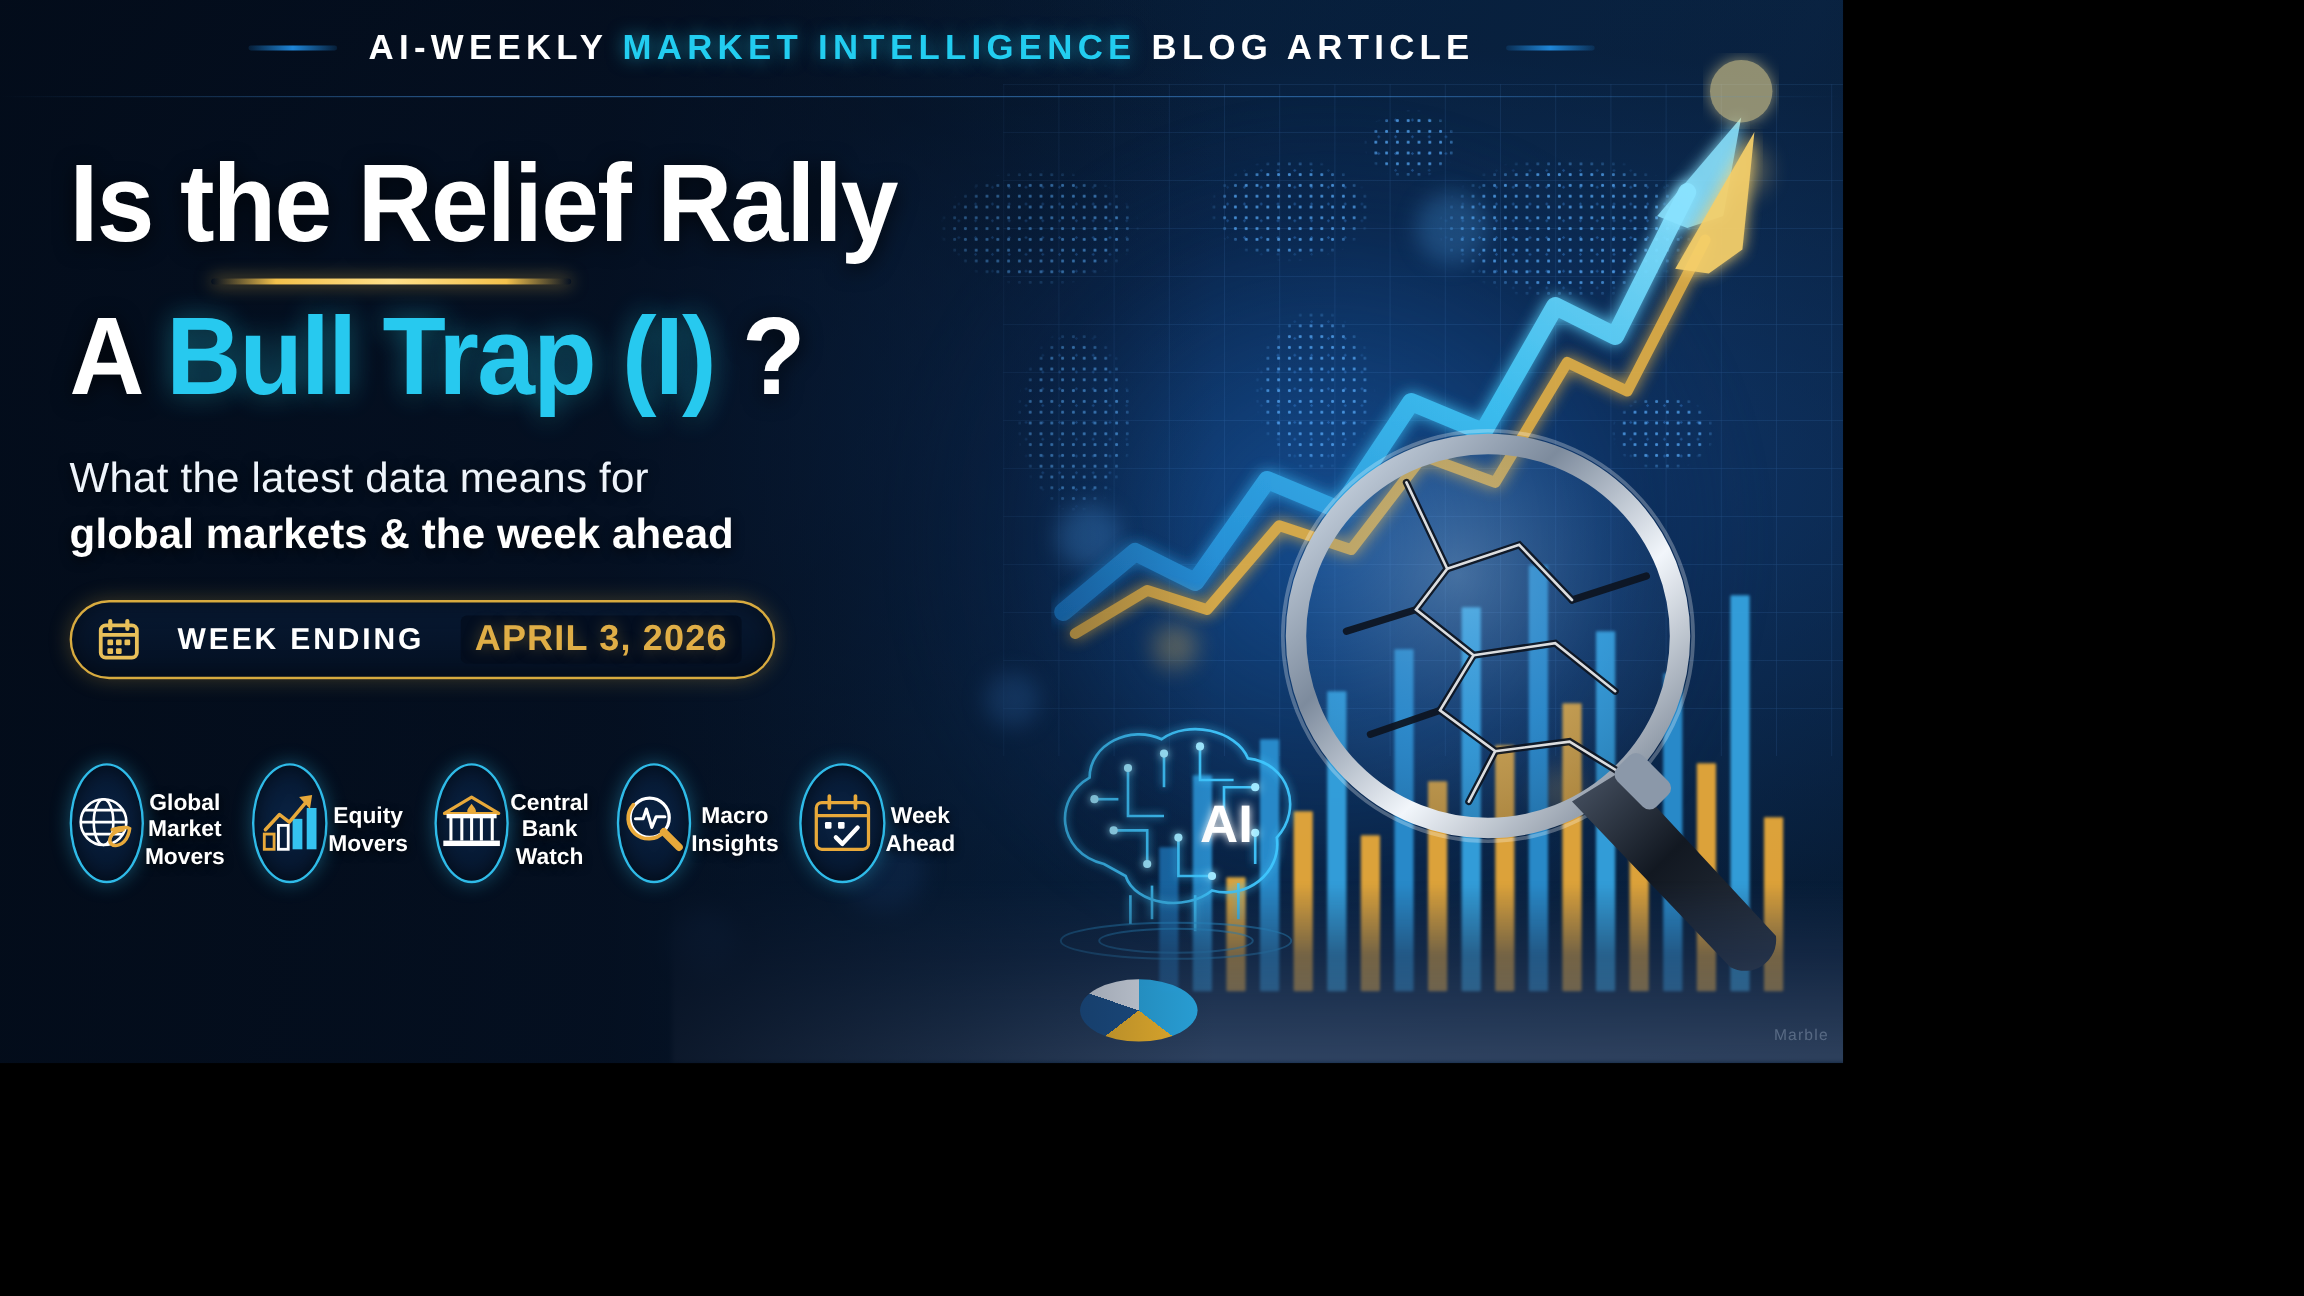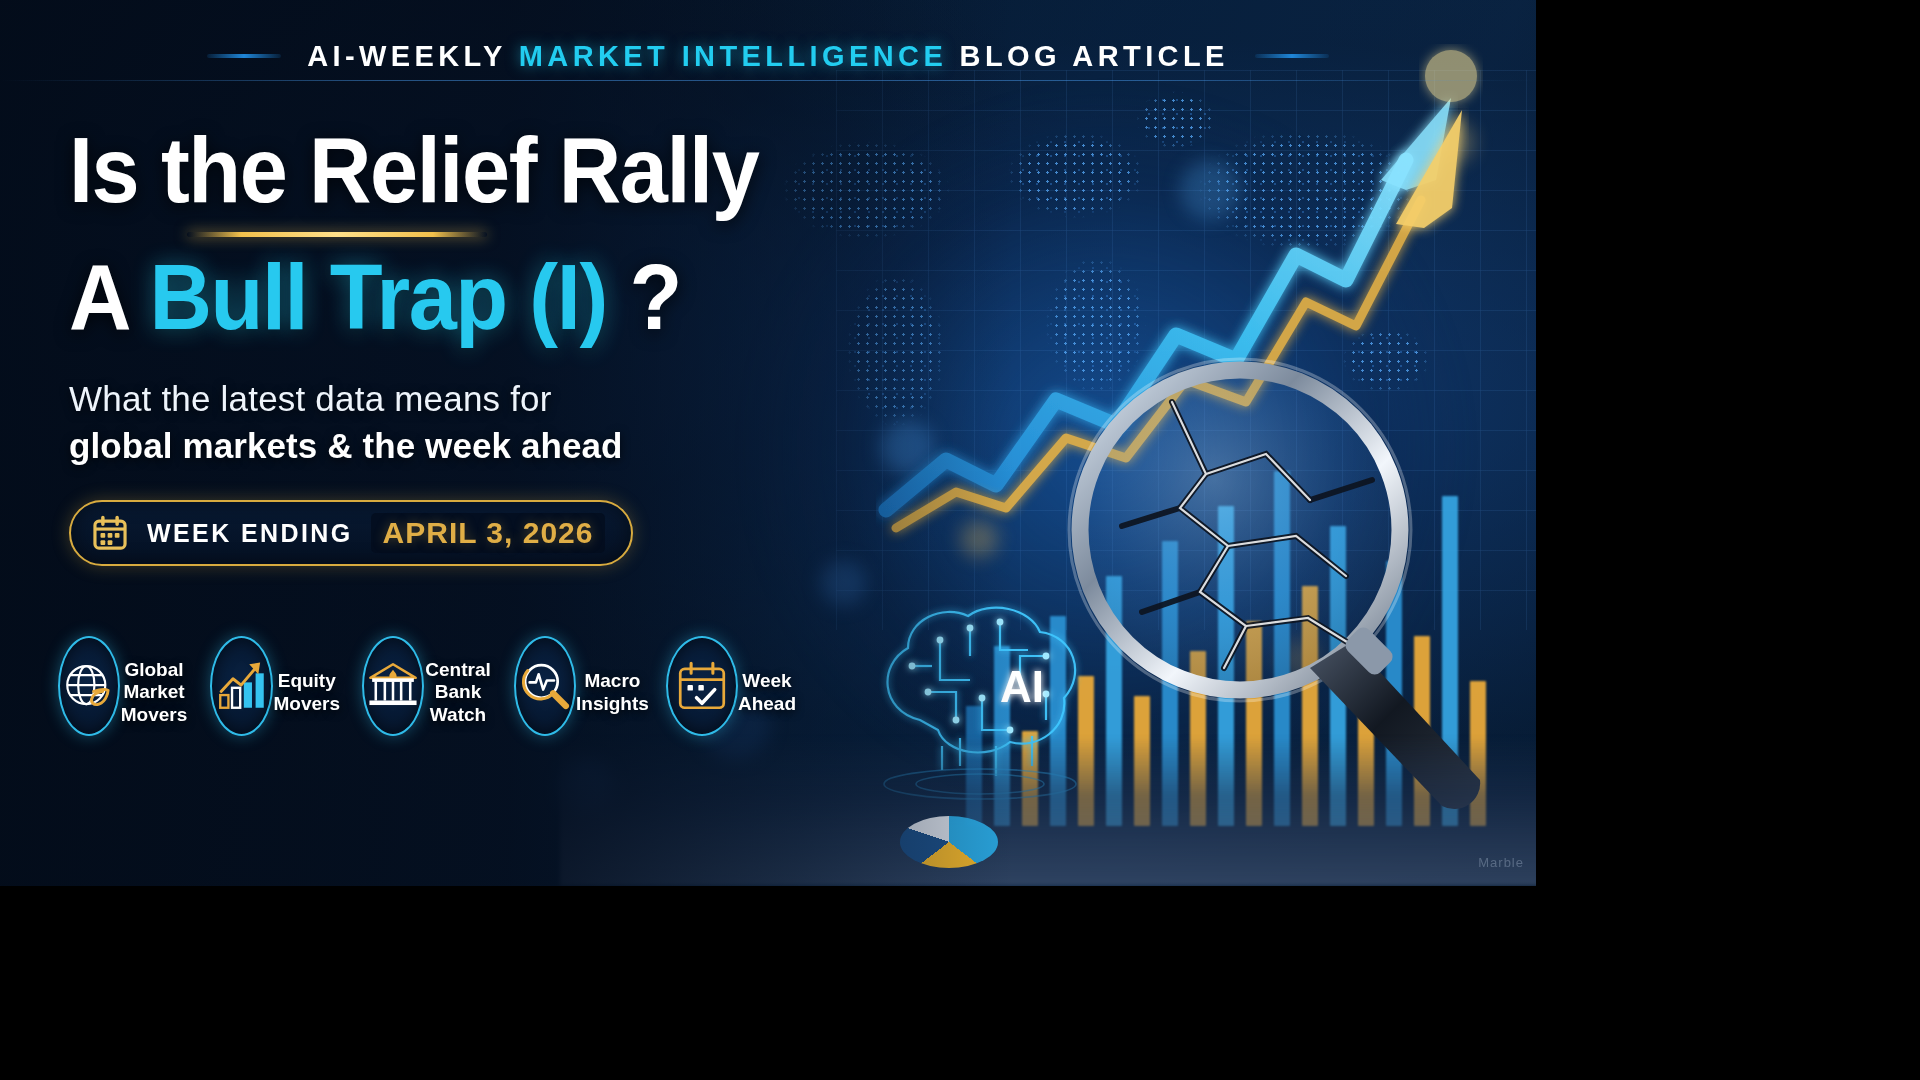--- a/index.html
+++ b/index.html
@@ -62,46 +62,46 @@
     filter:blur(2px);}
   #pie{left:900px;bottom:8px;width:98px;height:72px;border-radius:50%;
     background:conic-gradient(#2aa7e0 0 38%,#f0b429 38% 62%,#1c4f86 62% 82%,#d8dde6 82% 100%);
     filter:blur(.6px);opacity:.95;transform:scaleY(.72);}
 
   
   #scrim{position:absolute;inset:0;
     background:linear-gradient(90deg,rgba(3,12,26,.95) 0%,rgba(4,14,30,.88) 33%,rgba(5,18,36,.45) 52%,rgba(6,22,44,0) 66%);}
 
   
-  #topbar{position:absolute;left:0;top:16px;width:100%;height:80px;display:flex;align-items:center;justify-content:center;gap:26px;}
+  #topbar{position:absolute;left:0;top:0;width:100%;height:80px;display:flex;align-items:center;justify-content:center;gap:26px;}
   #topbar .rule{width:74px;height:4px;border-radius:2px;
     background:linear-gradient(90deg,rgba(22,120,200,.15),#1f86d8 50%,rgba(22,120,200,.15));}
   .kicker{font-size:29px;font-weight:700;letter-spacing:4.4px;white-space:nowrap;
     font-family:"Liberation Sans",sans-serif;}
   .kicker .w{color:#fff;}
   .kicker .c{color:#22cdf0;text-shadow:0 0 14px rgba(34,205,240,.55);}
   #headline-sep{position:absolute;left:0;top:80px;width:100%;height:1px;
     background:linear-gradient(90deg,rgba(40,110,190,0),rgba(70,150,230,.5) 25%,rgba(70,150,230,.5) 75%,rgba(40,110,190,0));}
 
   
-  #left{position:absolute;left:69px;top:124px;width:880px;}
+  #left{position:absolute;left:58px;top:124px;width:880px;}
   .title{font-family:"Liberation Sans",sans-serif;font-weight:700;font-size:92px;line-height:1.0;
     letter-spacing:-1.5px;color:#fff;transform:scaleX(.94);transform-origin:left center;
     text-shadow:0 3px 18px rgba(0,0,0,.75);}
   .title .cy{color:#27c9ef;text-shadow:0 0 22px rgba(39,201,239,.45),0 3px 14px rgba(0,0,0,.6);}
   #gold-divider{width:300px;height:5px;margin:16px 0 14px 118px;border-radius:3px;
     background:linear-gradient(90deg,rgba(230,170,40,0),#f3c14c 18%,#ffe08a 50%,#f3c14c 82%,rgba(230,170,40,0));
     box-shadow:0 0 14px rgba(243,193,76,.6);}
   .sub1{margin-top:36px;font-size:35px;color:#eef4fb;font-weight:400;letter-spacing:.2px;
     text-shadow:0 2px 10px rgba(0,0,0,.7);}
   .sub2{margin-top:7px;font-size:35px;color:#fff;font-weight:700;letter-spacing:.1px;
     text-shadow:0 2px 10px rgba(0,0,0,.7);}
 
   
-  #datepill{margin-top:34px;display:inline-flex;align-items:center;gap:18px;
+  #datepill{margin-top:34px;display:inline-flex;align-items:center;gap:30px;
     padding:11px 26px 11px 20px;border:2.5px solid #d8ab3f;border-radius:34px;
     background:linear-gradient(180deg,rgba(8,26,52,.92),rgba(5,17,36,.92));
     box-shadow:0 0 18px rgba(216,171,63,.28), inset 0 0 20px rgba(0,0,0,.45);}
   #datepill .lbl{color:#fff;font-size:25px;font-weight:600;letter-spacing:2.4px;}
   #datepill .val{color:#e0ae46;font-size:30px;font-weight:700;letter-spacing:1px;
     transform:scaleX(.92);transform-origin:left center;text-shadow:0 0 12px rgba(224,174,70,.35);}
   #datepill .valbox{background:rgba(3,12,28,.75);padding:3px 12px;border-radius:5px;text-align:right;}
 
   
   #features{position:absolute;left:58px;top:636px;display:flex;gap:22px;}

